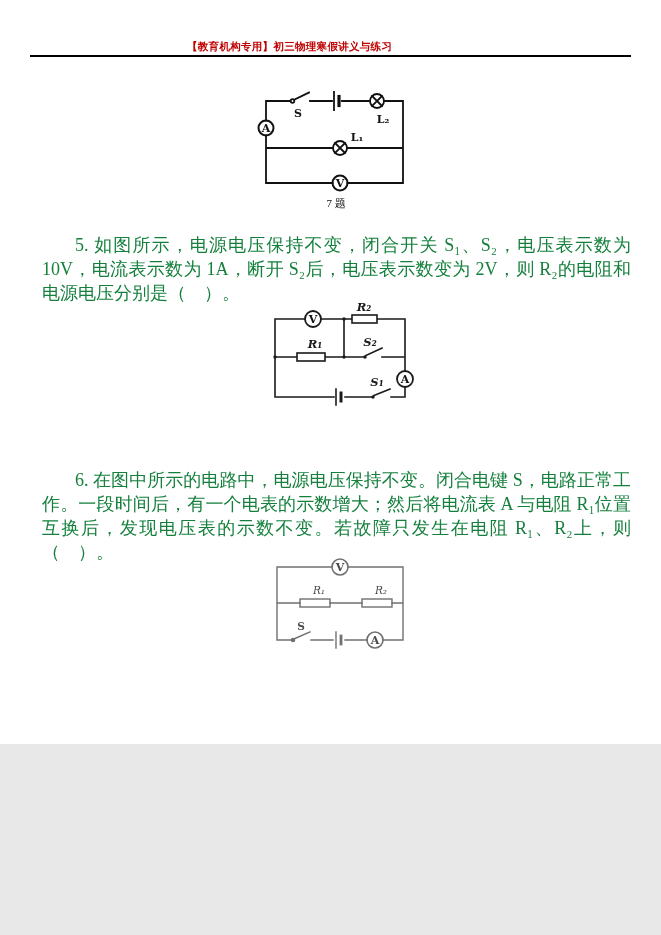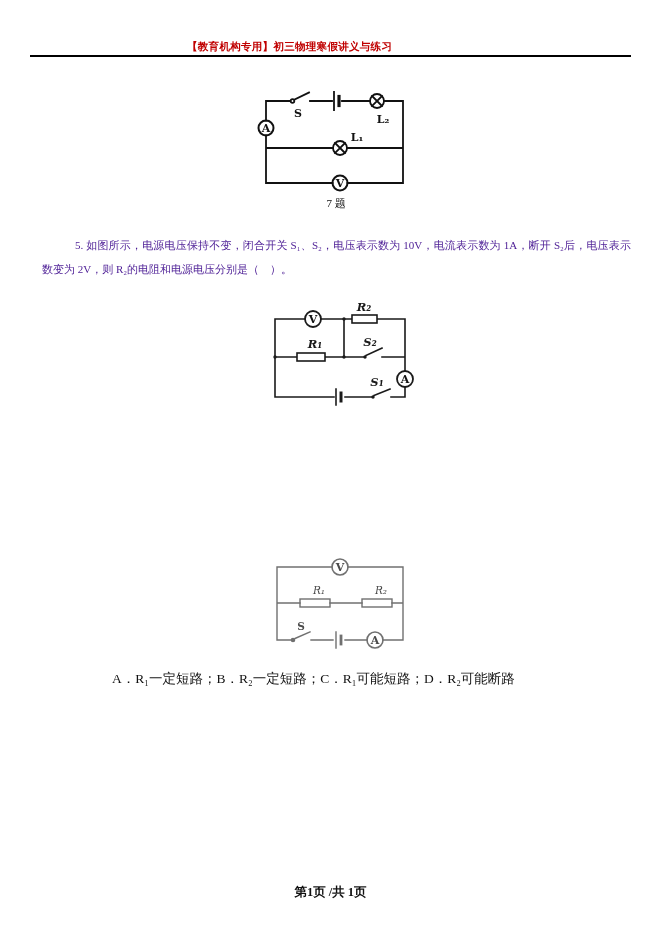--- a/index.html
+++ b/index.html
@@ -1,34 +1,34 @@
 <!DOCTYPE html>
 <html><head>
 <meta charset="utf-8">
 <style>
   * { margin:0; padding:0; box-sizing:border-box; }
   html,body { background:#e8e8e8; }
   .page {
-    position:relative; width:661px; height:935px; margin:0 auto;
+    position:relative; width:661px; height:744px; margin:0 auto;
     background:#ffffff; overflow:hidden;
     font-family:"Liberation Serif", serif; color:#111;
   }
   .header-title {
     position:absolute; left:187px; top:40px;
     font-size:10.5px; font-weight:bold; letter-spacing:0.3px;
     color:#c00000; white-space:nowrap;
   }
   .header-rule {
     position:absolute; left:30px; top:55px; width:601px; height:2px;
     background:#000;
   }
   .q-text {
     position:absolute; left:42px; width:589px;
-    font-size:11px; line-height:24px; text-align:justify;
-    text-indent:33px; color:#4c1d95;
+    font-size:18px; line-height:24px; text-align:justify;
+    text-indent:33px; color:#15803d;
   }
   .opts {
     position:absolute; left:112px; font-size:13.5px; color:#111;
     white-space:nowrap;
   }
   .fig { position:absolute; }
   .footer {
     position:absolute; left:0; top:884px; width:661px;
     text-align:center; font-size:12.5px; font-weight:bold; color:#111;
   }
@@ -134,20 +134,21 @@
     </g>
     <text class="meter-letter" x="55" y="21">V</text>
     <text class="meter-letter" x="147" y="81">A</text>
     <text class="fig-label-it" x="106" y="9">R₂</text>
     <text class="fig-label-it" x="57" y="46">R₁</text>
     <text class="fig-label-it" x="112" y="44">S₂</text>
     <text class="fig-label-it" x="119" y="84">S₁</text>
   </svg>
 
 
+  <p class="q-text" style="top:468px;">6. 在图中所示的电路中，电源电压保持不变。闭合电键 S，电路正常工作。一段时间后，有一个电表的示数增大；然后将电流表 A 与电阻 R₁位置互换后，发现电压表的示数不变。若故障只发生在电阻 R₁、R₂上，则（　）。</p>
 
   <svg class="fig" style="left:260px; top:553px;" width="155" height="105" viewBox="0 0 155 105">
     <g stroke="#707070" fill="none" stroke-width="1.4" stroke-linecap="square">
       <path d="M17,14 H72 M88,14 H143 M17,14 V87 M143,14 V87 M17,50 H40 M70,50 H102 M132,50 H143 M17,87 H32 M51,87 H73 M85,87 H107 M123,87 H143"></path>
       <g>
         <circle cx="80" cy="14" r="8" stroke-width="1.6"></circle>
       </g>
       <rect x="40" y="46" width="30" height="8"></rect>
       <rect x="102" y="46" width="30" height="8"></rect>
       <g>
@@ -162,18 +163,17 @@
         <circle cx="115" cy="87" r="8" stroke-width="1.6"></circle>
       </g>
     </g>
     <text class="gray-letter" x="80" y="18">V</text>
     <text class="gray-letter" x="115" y="91">A</text>
     <text class="gray-label-it" x="59" y="41">R₁</text>
     <text class="gray-label-it" x="121" y="41">R₂</text>
     <text class="gray-label" x="41" y="77">S</text>
   </svg>
 
-  <div class="opts" style="top:670px;">A．R₁一定短路；B．R₂一定短路；C．R₁可能短路；D．R₂可能断路</div>
 
 
   <div class="footer">第1页 /共 1页</div>
 
 </div>
 
 </body></html>

